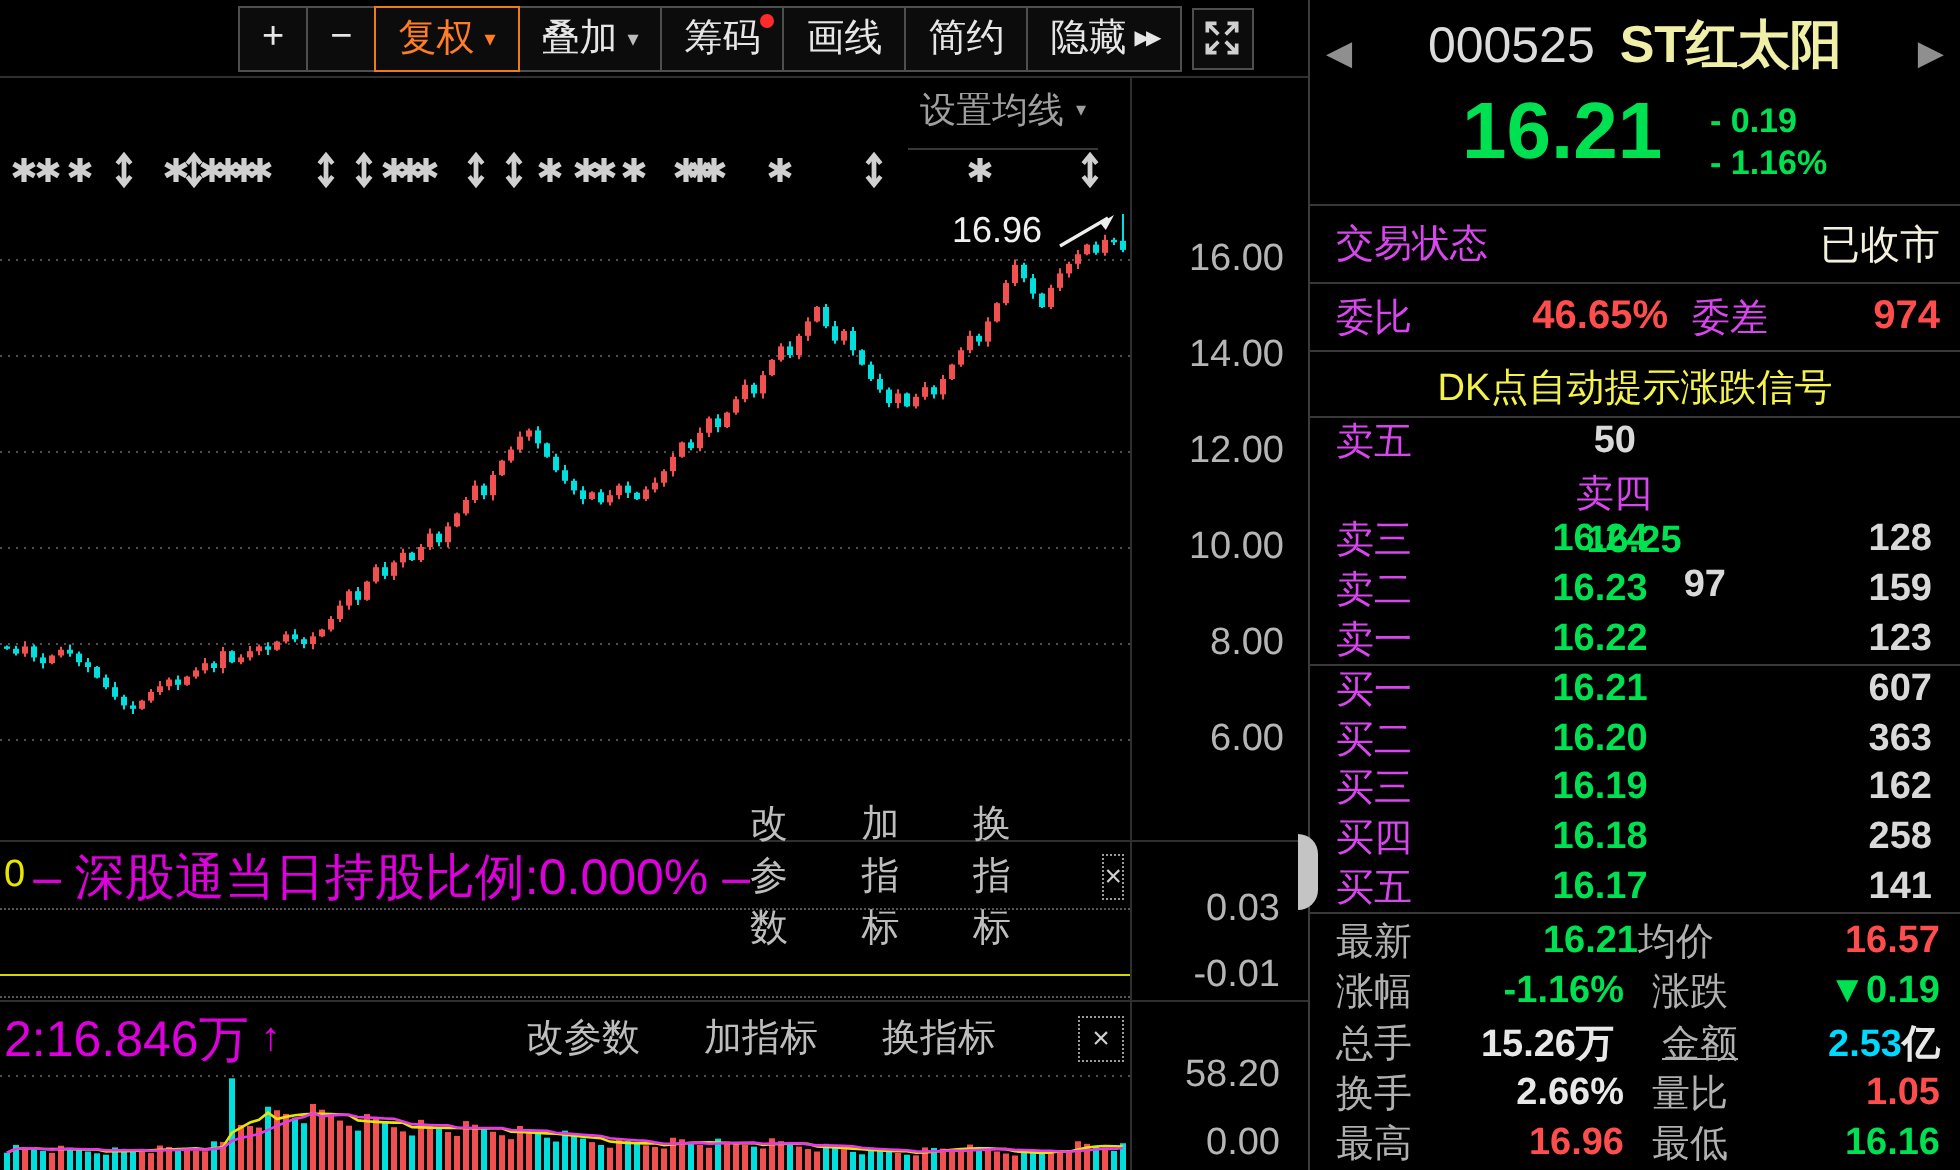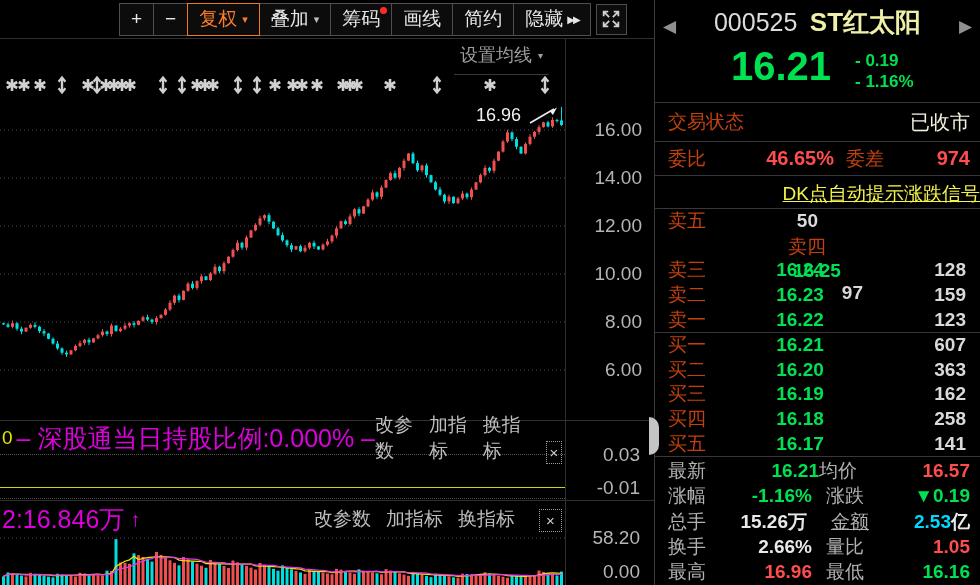--- a/index.html
+++ b/index.html
@@ -26,46 +26,46 @@
   .hi-note{position:absolute;left:476px;top:66px;color:#f0f0f0;font-size:18px;}
   .axis-col{position:absolute;left:565px;top:39px;width:87px;height:381px;}
   .axis-lbl{position:absolute;right:10px;width:70px;text-align:right;color:#b5b5b5;font-size:19px;}
   
   .panel2{position:absolute;left:0;top:420px;width:654px;height:80px;border-top:1px solid #2f2f2f;box-sizing:border-box;}
   .panel3{position:absolute;left:0;top:500px;width:654px;height:85px;border-top:1px solid #2f2f2f;box-sizing:border-box;overflow:hidden;}
   .p-header{position:absolute;left:2px;top:4px;width:560px;height:26px;display:flex;align-items:center;z-index:3;}
   .legend-m{color:#dd00dd;font-size:25px;white-space:nowrap;}
   .legend-y{color:#e6e600;font-size:19px;margin-right:4px;}
   .legend-arrow{color:#dd00dd;font-size:20px;font-weight:bold;margin-left:6px;}
-  .p-links{margin-left:auto;display:flex;gap:15px;align-items:flex-end;color:#bdbdbd;font-size:19px;}
+  .p-links{margin-left:auto;display:flex;gap:32px;align-items:center;color:#bdbdbd;font-size:19px;}
   .p-link{cursor:pointer;}
   .xbox{width:21px;height:21px;border:1px dotted #9a9a9a;color:#cfcfcf;font-size:15px;display:flex;
         align-items:center;justify-content:center;margin-left:9px;cursor:pointer;}
   .dotline{position:absolute;left:0;width:565px;height:0;border-top:1px dotted #555;}
   .yline{position:absolute;left:0;width:565px;height:0;border-top:1px solid #d6d600;}
   .vline-main{position:absolute;left:565px;top:39px;width:0;height:546px;border-left:1px solid #2f2f2f;}
   .handle{position:absolute;left:649px;top:417px;width:10px;height:38px;background:#c4c4c4;
           border-radius:0 14px 14px 0;cursor:pointer;z-index:5;}
   
   .right-panel{position:absolute;left:654px;top:0;width:326px;height:585px;background:#000;
                border-left:1px solid #3c3c3c;box-sizing:border-box;}
   .rp-sep{position:absolute;left:0;width:100%;height:0;border-top:1px solid #383838;}
   .q-nav{position:absolute;top:16px;color:#8f8f8f;font-size:17px;cursor:pointer;}
   .q-title{position:absolute;left:0;top:5px;width:100%;text-align:center;white-space:nowrap;}
   .q-code{color:#dcdcdc;font-size:25px;}
   .q-name{color:#efefa8;font-size:26px;font-weight:bold;margin-left:8px;}
   .q-price{position:absolute;left:76px;top:44px;font-size:40px;font-weight:bold;color:#00e152;}
   .q-chg{position:absolute;left:200px;top:50px;color:#00e152;font-size:17px;font-weight:bold;line-height:21px;}
   .rp-row{position:absolute;left:0;right:0;display:flex;align-items:center;box-sizing:border-box;
           padding:0 10px 0 13px;}
-  .rp-lbl{color:#c2410c;font-size:19px;white-space:nowrap;}
+  .rp-lbl{color:#d946ef;font-size:19px;white-space:nowrap;}
   .rp-val-status{margin-left:auto;color:#f2efdc;font-size:20px;}
   .rp-red{color:#ff4d4d;font-weight:bold;font-size:20px;}
-  .dk-link{position:absolute;left:0;right:0;text-align:right;color:#f3f34b;font-size:19px;
-           text-decoration:underline;cursor:pointer;}
+  .dk-link{position:absolute;left:0;right:0;text-align:center;color:#f3f34b;font-size:19px;
+           cursor:pointer;}
   .ob-row{position:absolute;left:0;right:0;display:flex;align-items:center;box-sizing:border-box;
           padding:0 14px 0 13px;}
   .ob-price{flex:1;text-align:center;font-size:19px;font-weight:bold;color:#00e152;cursor:pointer;}
   .ob-qty{width:92px;text-align:right;font-size:19px;font-weight:bold;color:#d9d9d9;}
   .st-lbl{color:#b0b0b0;font-size:19px;width:54px;white-space:nowrap;}
   .st-val{flex:1;text-align:right;font-size:19px;font-weight:bold;white-space:nowrap;}
 </style>
 </head>
 <body>
 

